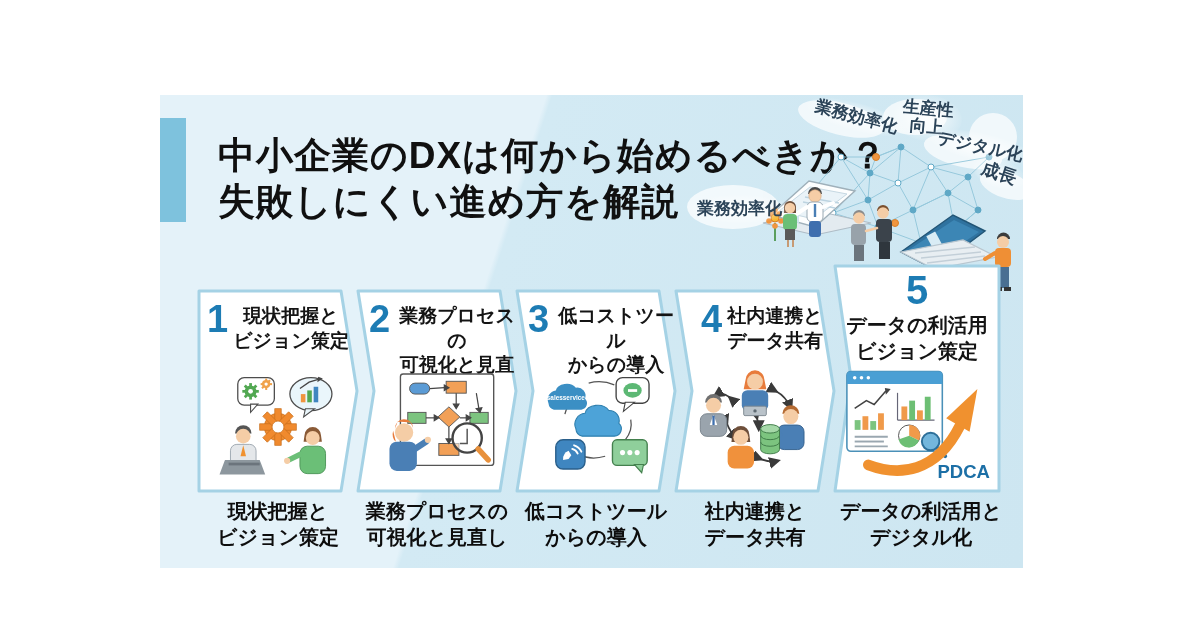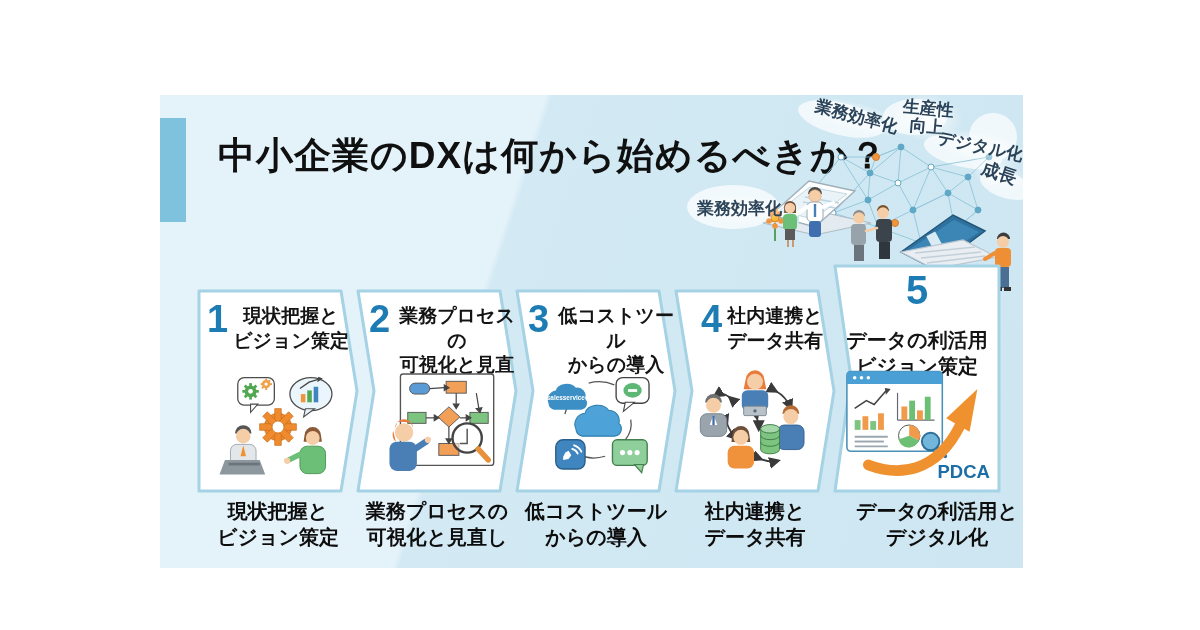--- a/index.html
+++ b/index.html
@@ -23,35 +23,35 @@
   .card .shape{position:absolute;left:0;top:0;width:100%;height:100%;}
   .card-1{left:36px;}  .card-2{left:195px;} .card-3{left:354px;} .card-4{left:513px;}
   .card-5{left:672px;top:168px;width:170px;height:231px;}
   .head{position:relative;display:flex;justify-content:center;align-items:flex-start;
         gap:5px;padding-top:13px;}
   .card-2 .head,.card-3 .head,.card-4 .head{padding-left:14px;}
   .num{font-size:38px;font-weight:800;color:#1d7cb4;line-height:.95;}
   .ttl{font-size:19px;font-weight:800;color:#141414;line-height:1.3;text-align:center;padding-top:3px;}
   .head5{position:relative;display:flex;flex-direction:column;align-items:center;padding-top:8px;}
   .head5 .num{font-size:40px;}
-  .head5 .ttl{font-size:20px;margin-top:15px;}
+  .head5 .ttl{font-size:20px;}
   .illus{position:absolute;bottom:9px;left:50%;transform:translateX(-50%);}
   .caption{position:absolute;top:403px;width:164px;z-index:3;text-align:center;
            font-size:20px;font-weight:800;color:#0d0d0d;line-height:1.32;}
-  .cap-1{left:36px;} .cap-2{left:195px;} .cap-3{left:354px;} .cap-4{left:513px;} .cap-5{left:692px;width:170px;}
+  .cap-1{left:36px;} .cap-2{left:195px;} .cap-3{left:354px;} .cap-4{left:513px;} .cap-5{left:676px;width:170px;}
 </style>
 </head>
 <body>
 
 <div class="stage">
   <div class="panel">
 
     <div class="accent-bar"></div>
 
-    <h1 class="title"><span>中小企業のDXは何から始めるべきか？</span><br></h1>
+    <h1 class="title"><span>中小企業のDXは何から始めるべきか？</span><br><span>失敗しにくい進め方を解説</span></h1>
 
     <svg class="hero" viewBox="0 0 360 215">
       <g fill="#ffffff" opacity="0.72">
         <ellipse cx="178" cy="24" rx="44" ry="16" transform="rotate(14 178 24)"></ellipse>
         <ellipse cx="252" cy="22" rx="32" ry="18"></ellipse>
         <ellipse cx="300" cy="57" rx="40" ry="15" transform="rotate(13 300 57)"></ellipse>
         <ellipse cx="343" cy="90" rx="27" ry="13" transform="rotate(18 343 90)"></ellipse>
         <ellipse cx="70" cy="112" rx="46" ry="22"></ellipse>
         <circle cx="330" cy="42" r="24"></circle>
       </g>

